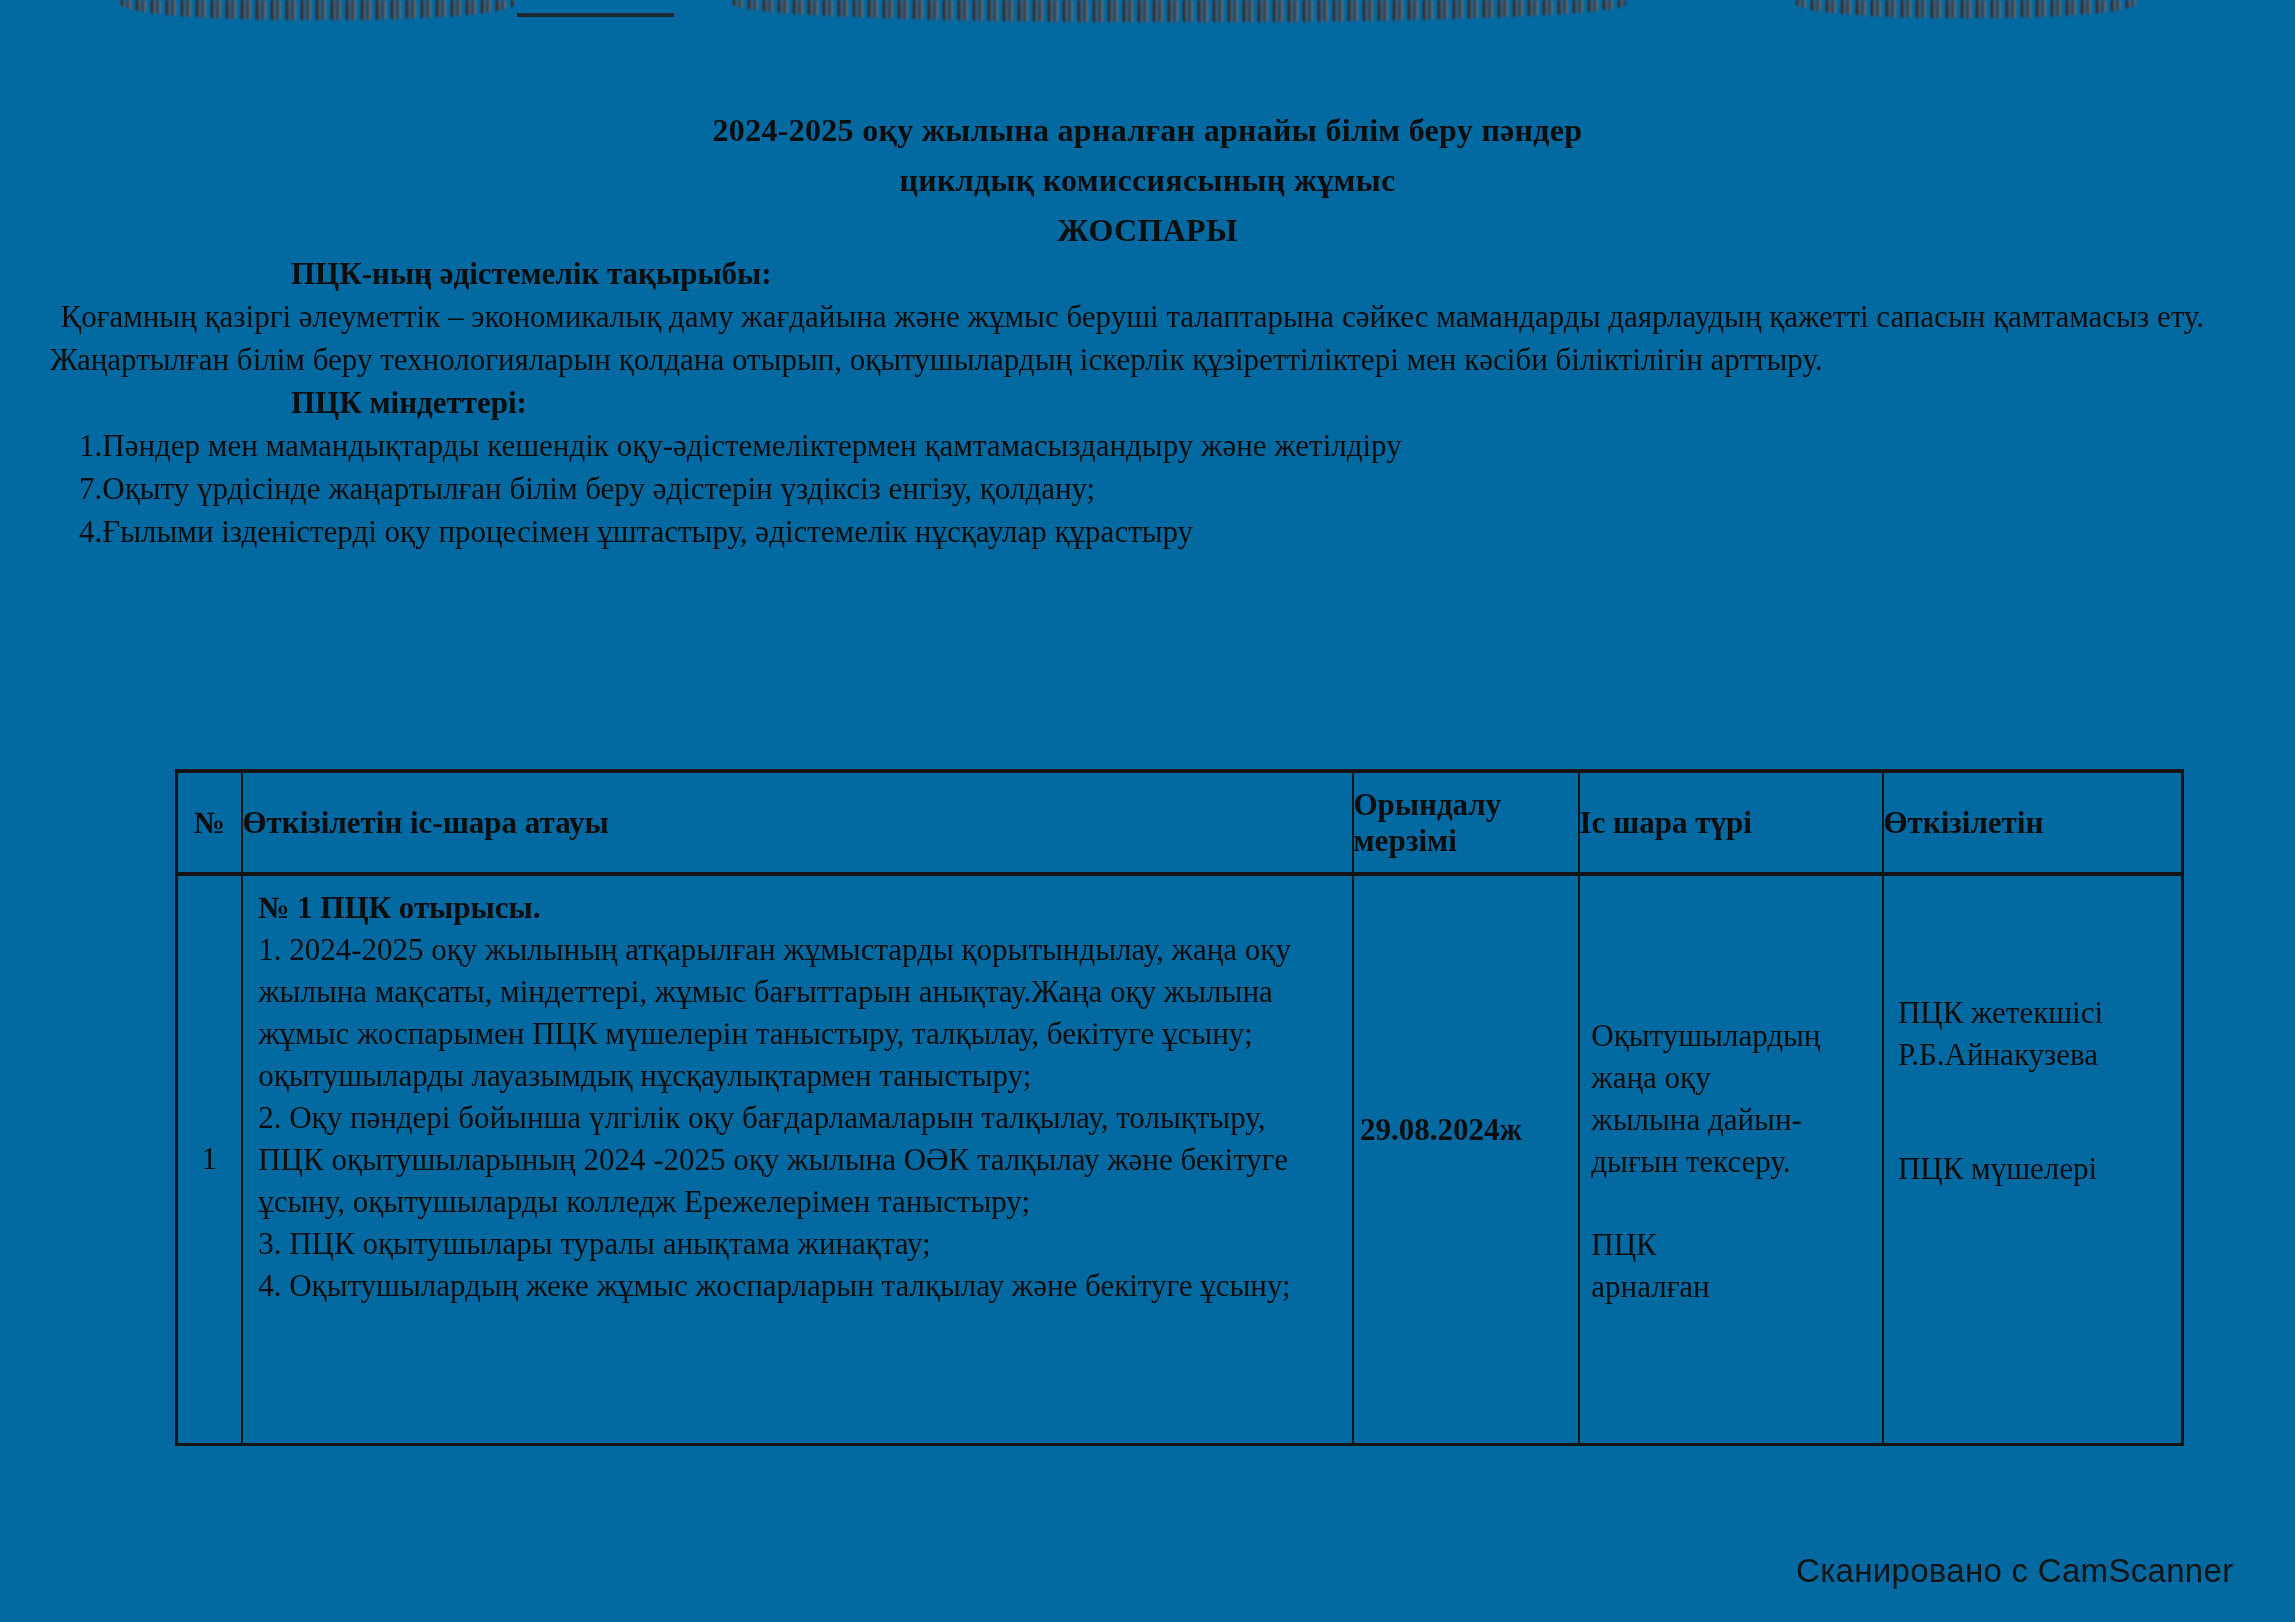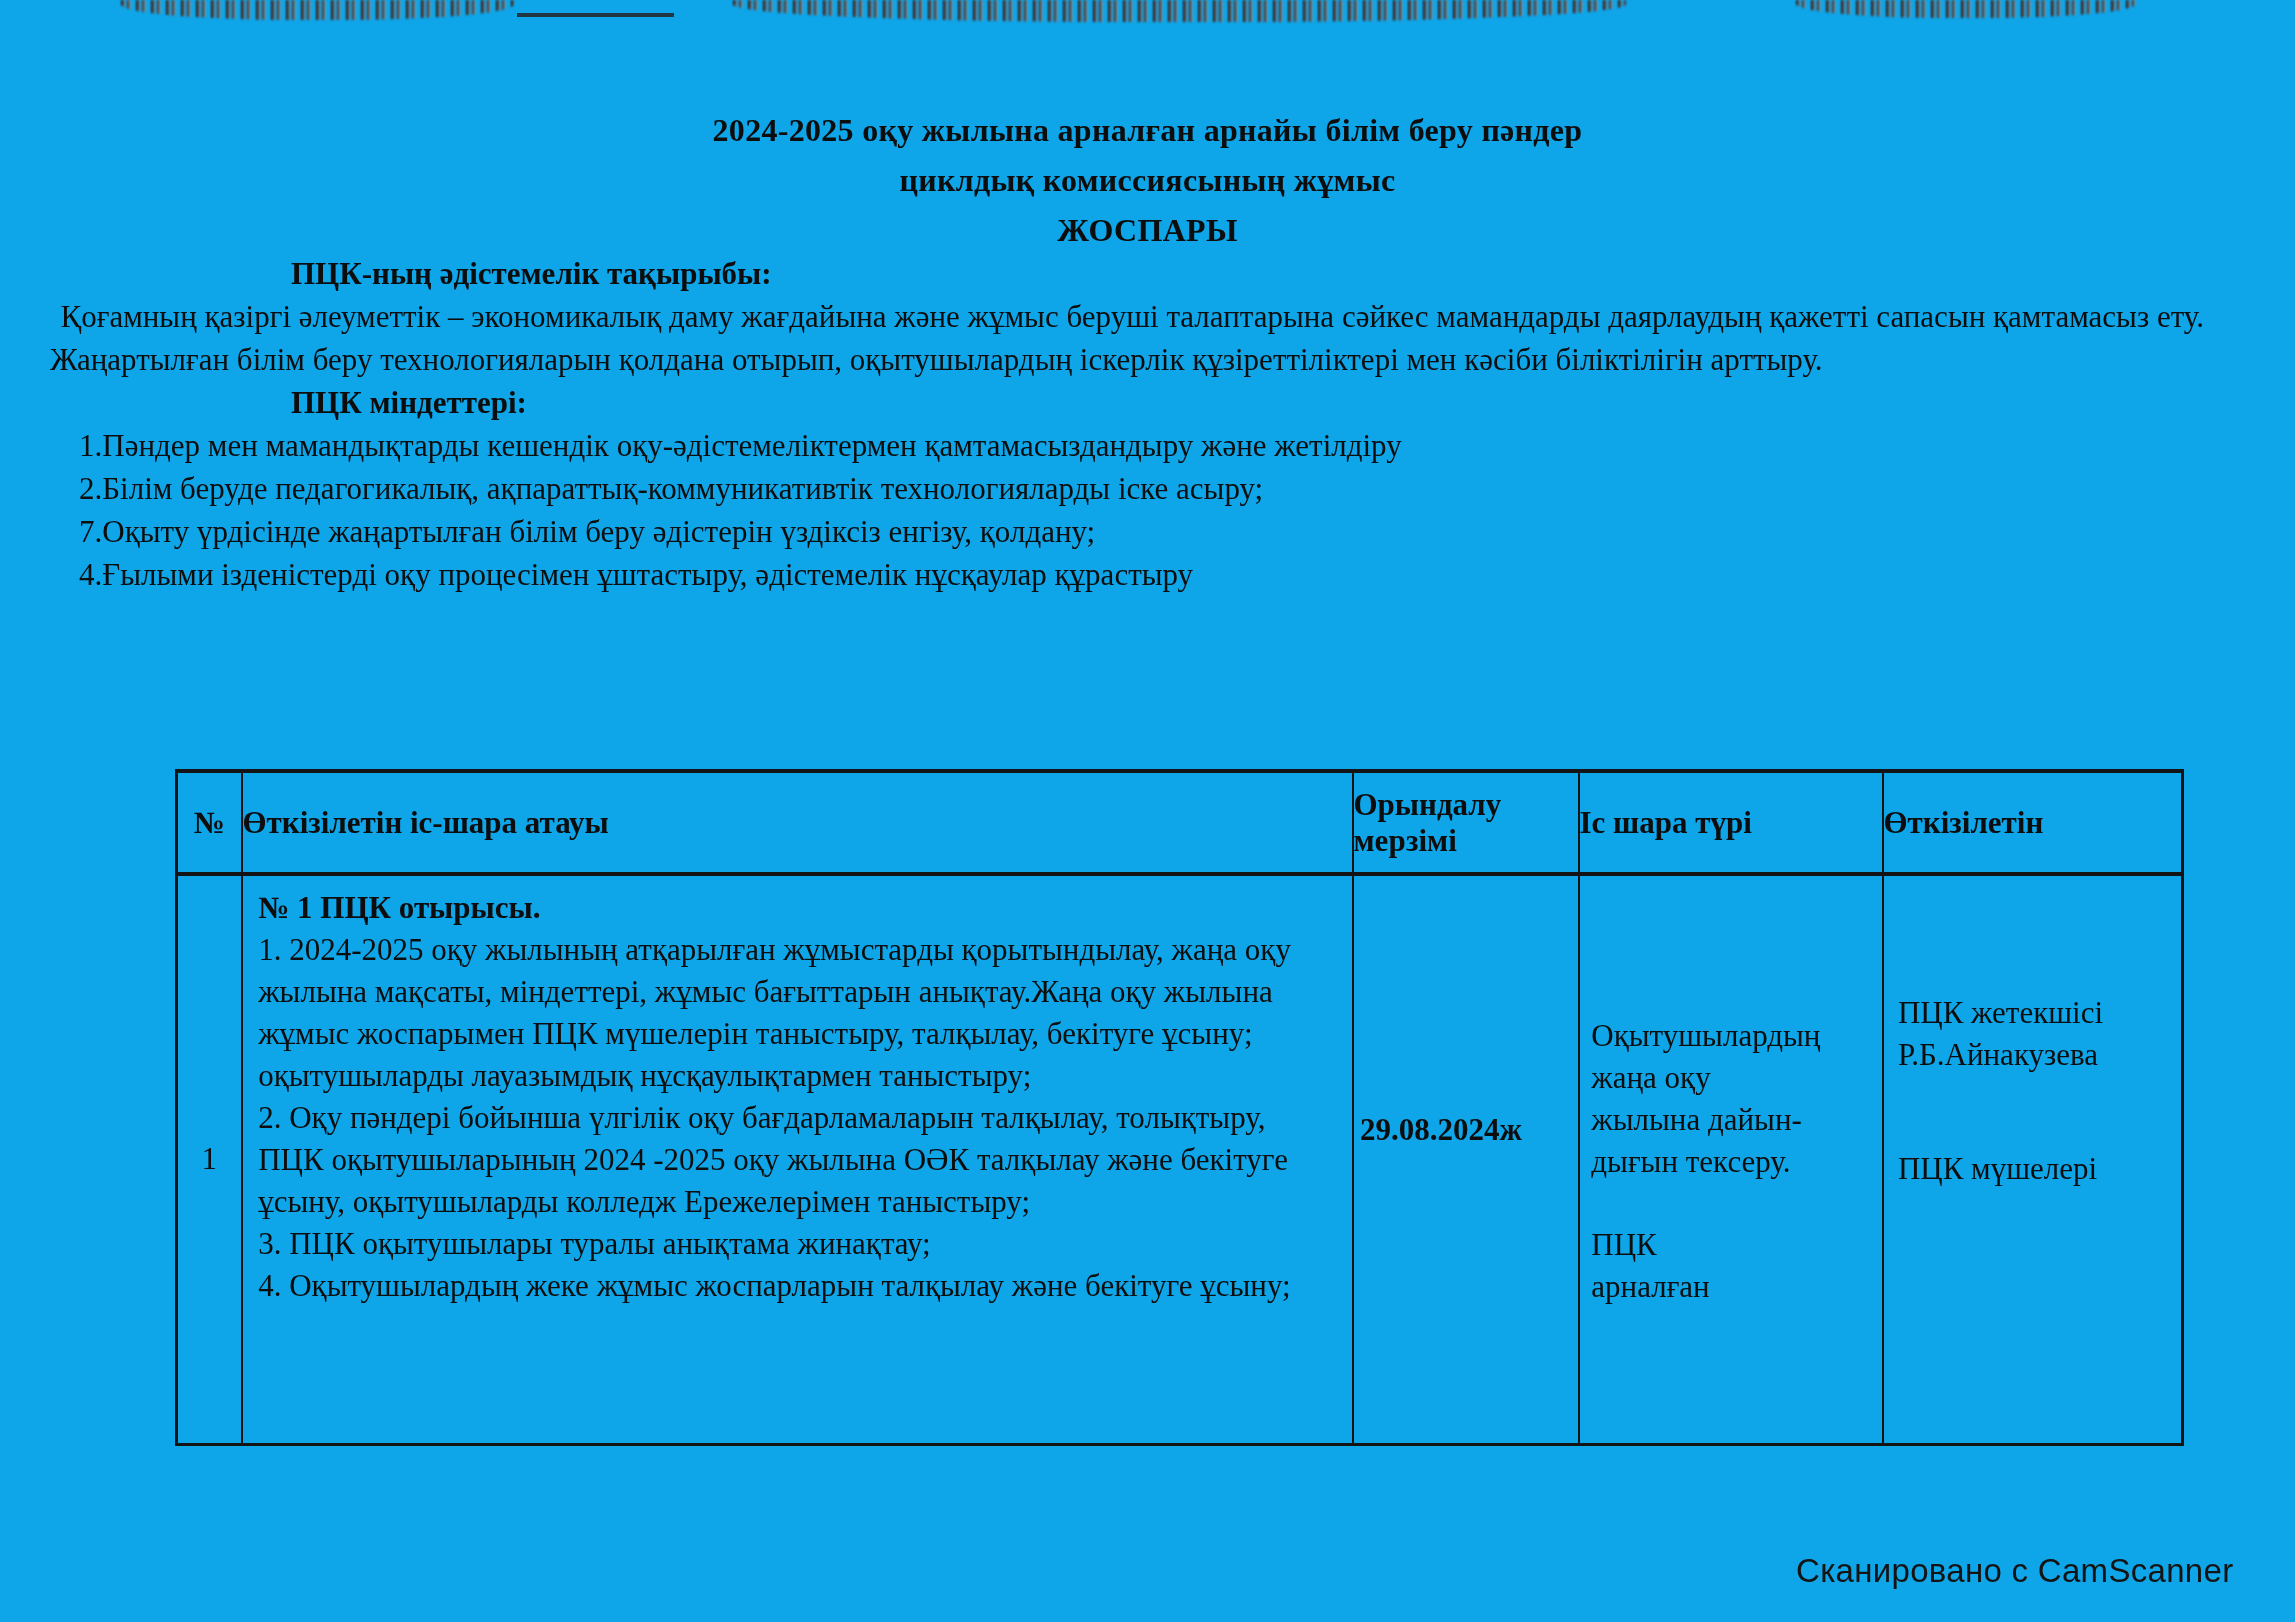--- a/index.html
+++ b/index.html
@@ -1,20 +1,20 @@
 <!DOCTYPE html>
 <html style="font-size:10.5px"><head>
 <meta charset="utf-8">
 <style>
   html, body { margin: 0; padding: 0; background: #e8e8e8; }
   .page {
     position: relative;
     width: 2295px;
     height: 1622px;
-    background: #0ea5e9;
+    background: #0369a1;
     font-family: "Liberation Serif", "DejaVu Serif", serif;
     color: #0d0d0d;
     overflow: hidden;
   }
 
   
   .tear {
     position: absolute;
     top: 0;
     filter: blur(0.8px);
@@ -138,21 +138,20 @@
     <div>циклдық  комиссиясының жұмыс</div>
     <div>ЖОСПАРЫ</div>
   </div>
 
   <div class="intro">
     <p class="hline">ПЦК-ның әдістемелік тақырыбы:</p>
     <p class="method-par">Қоғамның қазіргі әлеуметтік – экономикалық даму жағдайына және жұмыс беруші талаптарына сәйкес мамандарды даярлаудың қажетті сапасын қамтамасыз ету. Жаңартылған білім беру технологияларын қолдана отырып, оқытушылардың іскерлік құзіреттіліктері мен кәсіби біліктілігін арттыру.</p>
     <p class="hline">ПЦК міндеттері:</p>
     <div class="tasks">
       <div>1.Пәндер мен мамандықтарды кешендік оқу-әдістемеліктермен  қамтамасыздандыру және жетілдіру</div>
-      <div>2.Білім беруде педагогикалық, ақпараттық-коммуникативтік технологияларды іске асыру;</div>
       <div>7.Оқыту үрдісінде жаңартылған білім беру әдістерін үздіксіз енгізу, қолдану;</div>
       <div>4.Ғылыми ізденістерді оқу процесімен ұштастыру,  әдістемелік нұсқаулар құрастыру</div>
     </div>
   </div>
 
   <table class="plan">
     <colgroup>
       <col class="c1">
         <col class="c2">
         <col class="c3">

